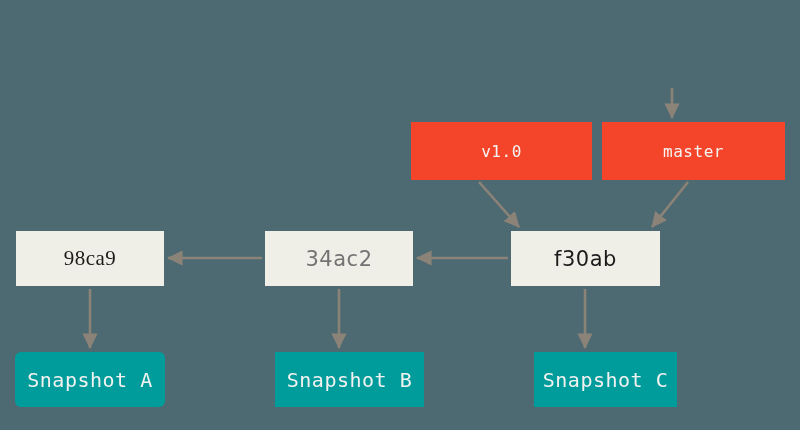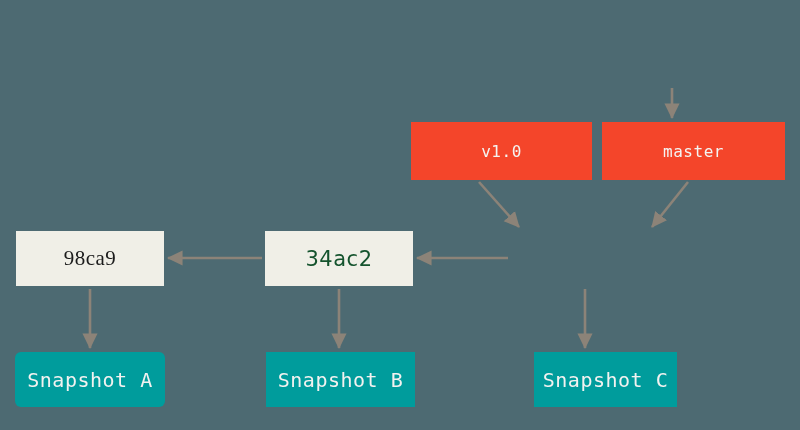--- a/index.html
+++ b/index.html
@@ -87,30 +87,33 @@
   </div>
 
   <div class="node node-ref" id="n-branch_master" style="left: 602px; top: 122px; width: 183px; height: 58px; background: rgb(244, 69, 42); color: rgb(244, 244, 242);">
     <span>master</span>
   </div>
 
   <div class="node node-commit" id="n-commit_98ca9" style="left: 16px; top: 231px; width: 148px; height: 55px; background: rgb(240, 239, 231); color: rgb(27, 27, 27); font-family: Liberation Serif, serif;">
     <span>98ca9</span>
   </div>
 
-  <div class="node node-commit" id="n-commit_34ac2" style="left: 265px; top: 231px; width: 148px; height: 55px; background: rgb(240, 239, 231); color: #14532d;">
+  <div class="node node-commit" id="n-commit_34ac2" style="left: 265px; top: 231px; width: 148px; height: 55px; background: rgb(240, 239, 231); color: #737373;">
     <span>34ac2</span>
   </div>
 
+  <div class="node node-commit" id="n-commit_f30ab" style="left: 511px; top: 231px; width: 149px; height: 55px; background: rgb(240, 239, 231); color: rgb(27, 27, 27);">
+    <span>f30ab</span>
+  </div>
 
   <div class="node node-snapshot" id="n-snapshot_a" style="left: 15px; top: 352px; width: 150px; height: 55px; background: rgb(0, 156, 156); color: rgb(242, 242, 240); border-radius: 6px;">
     <span>Snapshot A</span>
   </div>
 
-  <div class="node node-snapshot" id="n-snapshot_b" style="left: 266px; top: 352px; width: 149px; height: 55px; background: rgb(0, 156, 156); color: rgb(242, 242, 240);">
+  <div class="node node-snapshot" id="n-snapshot_b" style="left: 275px; top: 352px; width: 149px; height: 55px; background: rgb(0, 156, 156); color: rgb(242, 242, 240);">
     <span>Snapshot B</span>
   </div>
 
   <div class="node node-snapshot" id="n-snapshot_c" style="left: 514px; top: 352px; width: 143px; height: 55px; background: rgb(0, 156, 156); color: rgb(242, 242, 240); margin-left: 20px;">
     <span>Snapshot C</span>
   </div>
 
 </div>
 
 </body></html>

